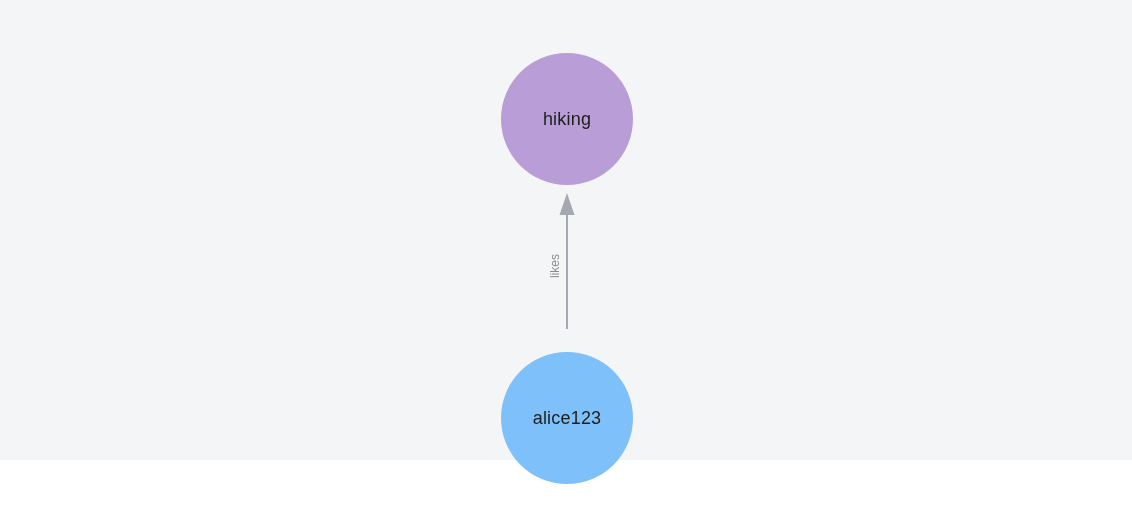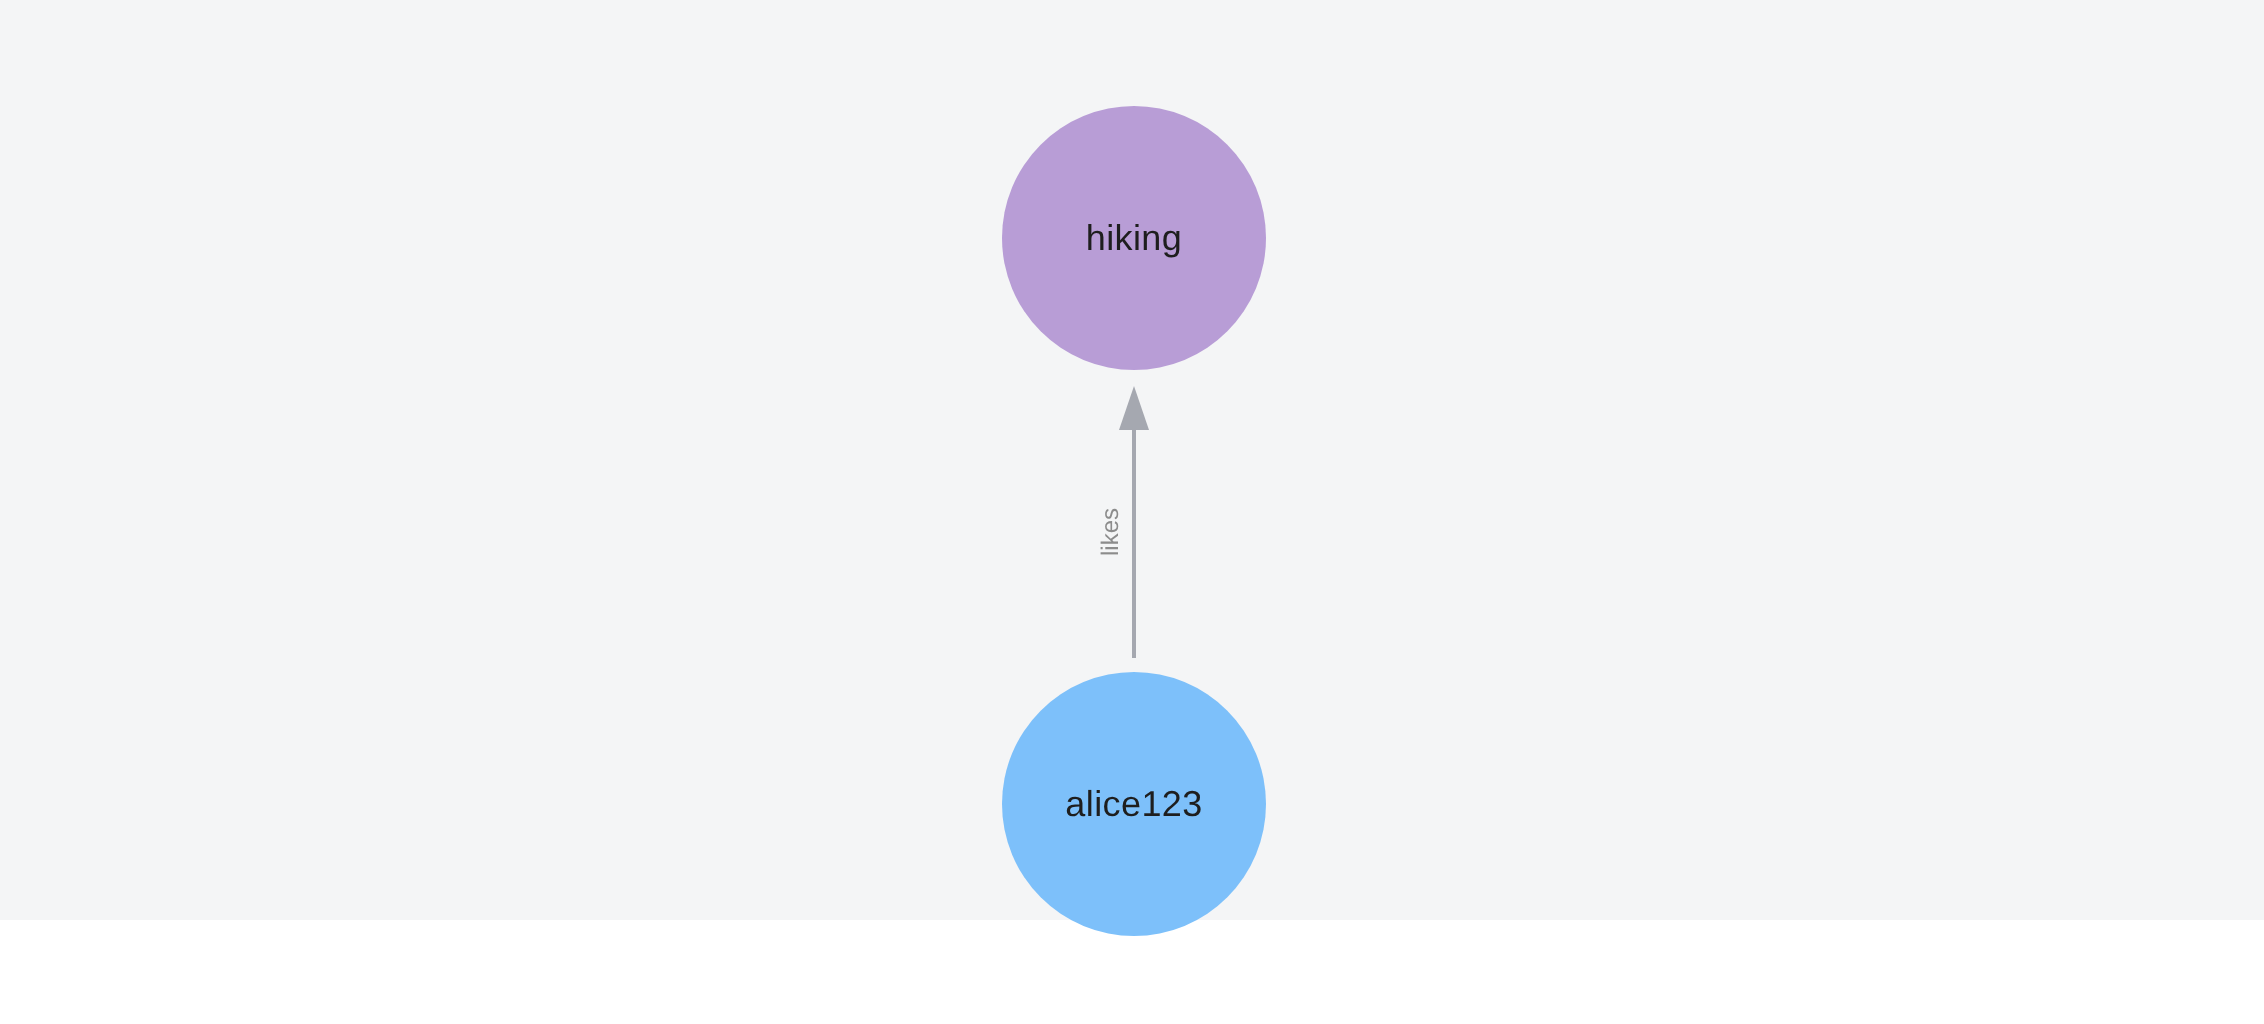--- a/index.html
+++ b/index.html
@@ -39,21 +39,21 @@
     font-size: 18px;
     line-height: 1;
     letter-spacing: 0.2px;
   }
   .node-hiking {
     left: 501px;
     top: 53px;
   }
   .node-alice {
     left: 501px;
-    top: 336px;
+    top: 352px;
   }
   .edge-label {
     position: absolute;
     left: 542px;
     top: 260px;
     width: 26px;
     height: 12px;
     font-size: 12px;
     line-height: 12px;
     text-align: center;

